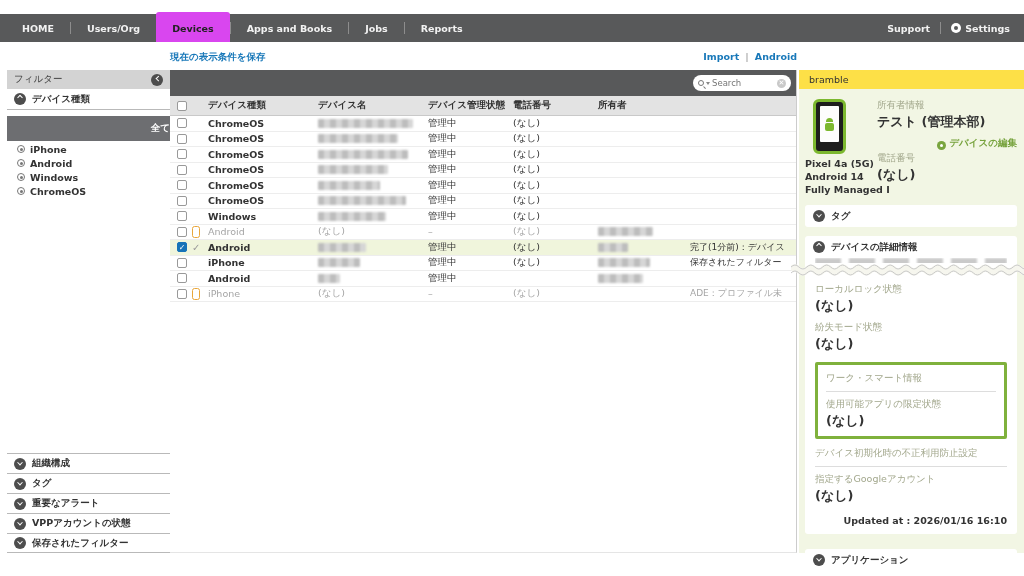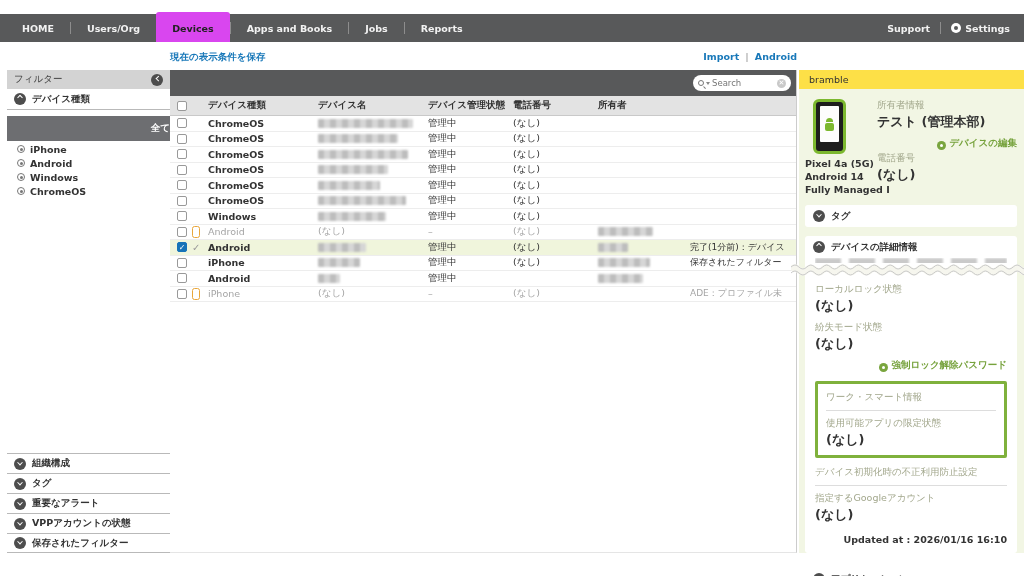--- a/index.html
+++ b/index.html
@@ -453,25 +453,20 @@
           <path d="M0 7 Q4 3 8 7 T16 7 T24 7 T32 7 T40 7 T48 7 T56 7 T64 7 T72 7 T80 7 T88 7 T96 7 T104 7 T112 7 T120 7 T128 7 T136 7 T144 7 T152 7 T160 7 T168 7 T176 7 T184 7 T192 7 T200 7 T208 7 T216 7 T224 7 T232 7 T240 7" fill="none" stroke="#c8c8c8" stroke-width="1" transform="translate(0,3)"></path>
         </svg>
         <div class="pair">
           <div class="glabel">ローカルロック状態</div>
           <div class="gval">(なし)</div>
         </div>
         <div class="pair">
           <div class="glabel">紛失モード状態</div>
           <div class="gval">(なし)</div>
         </div>
-        <div class="glink">
-          <span class="gdot">
-              <b></b>
-            </span><span>強制ロック解除パスワード</span>
-        </div>
         <div class="gbox">
           <div class="glabel" style="margin-top:0">ワーク・スマート情報</div>
           <div class="hr"></div>
           <div class="glabel">使用可能アプリの限定状態</div>
           <div class="gval">(なし)</div>
         </div>
         <div class="glabel">デバイス初期化時の不正利用防止設定</div>
         <div class="hr"></div>
         <div class="glabel">指定するGoogleアカウント</div>
         <div class="gval">(なし)</div>

